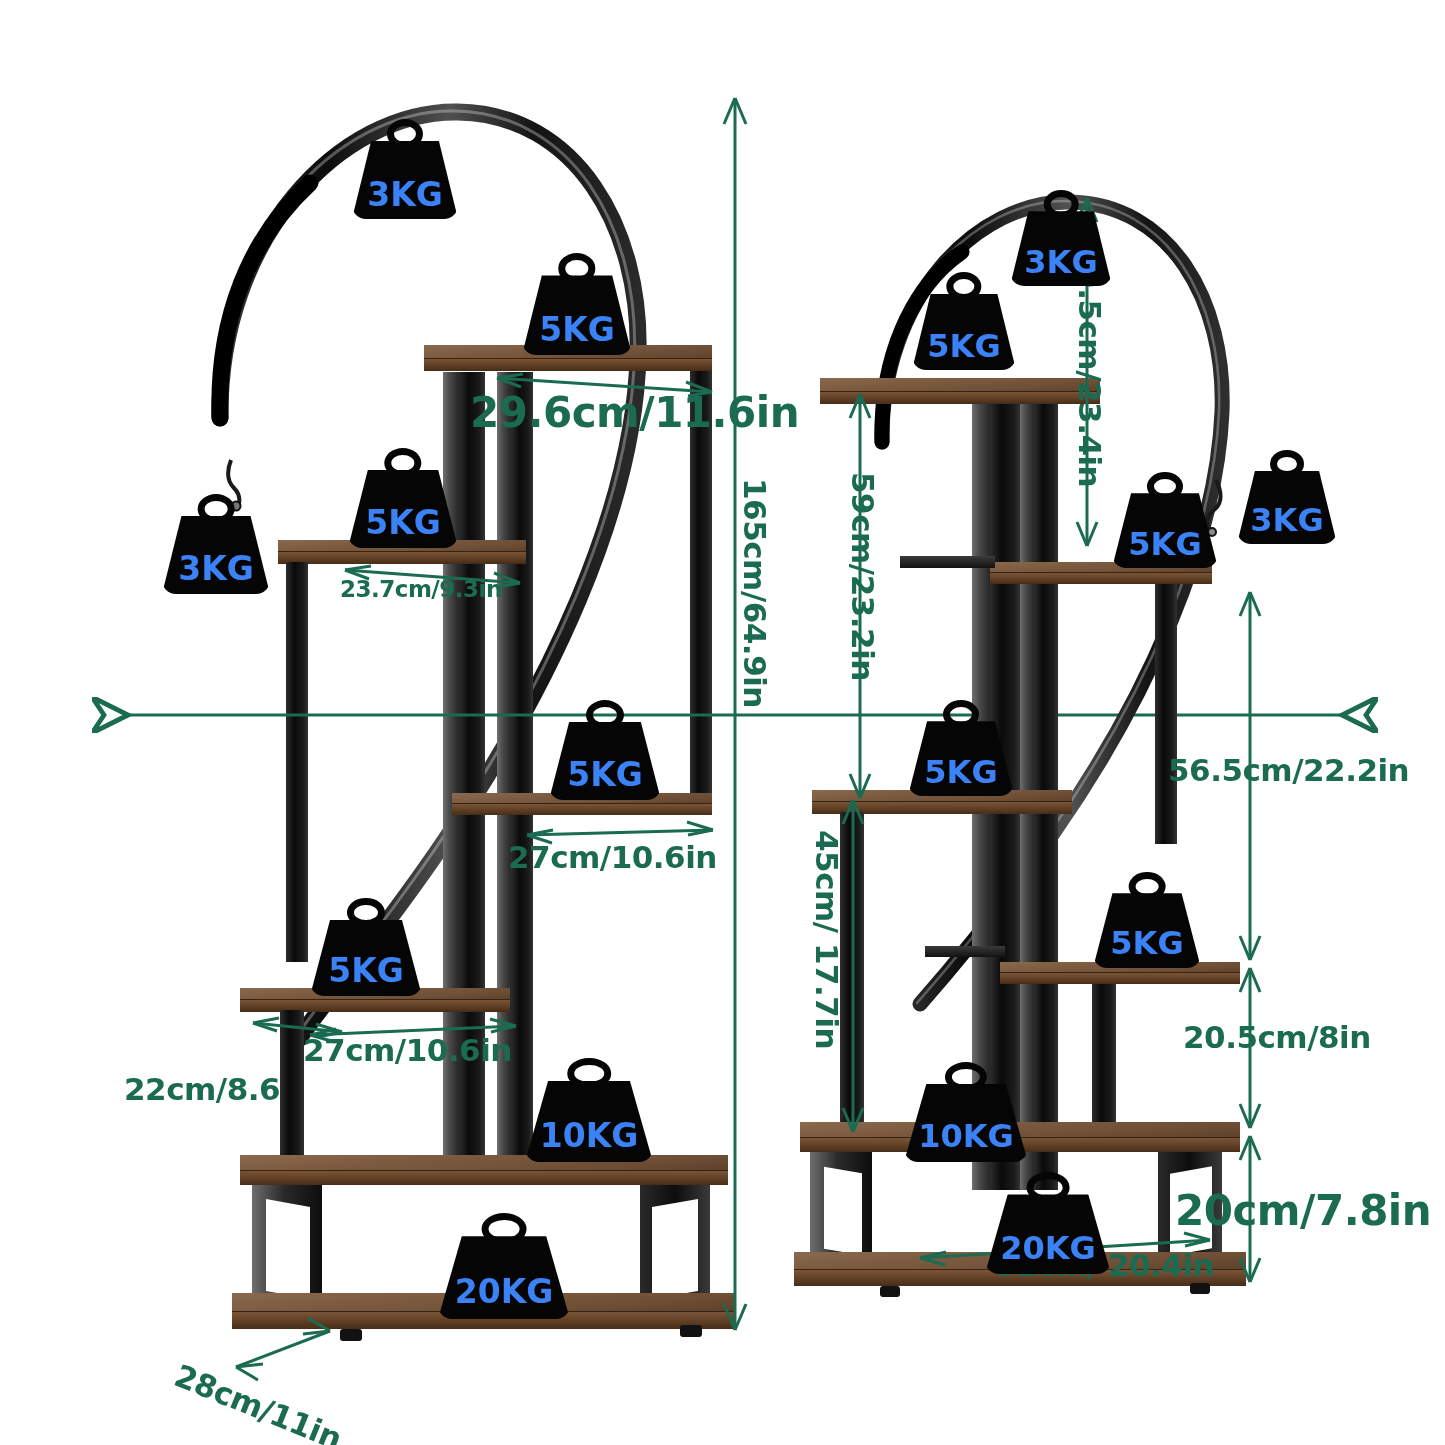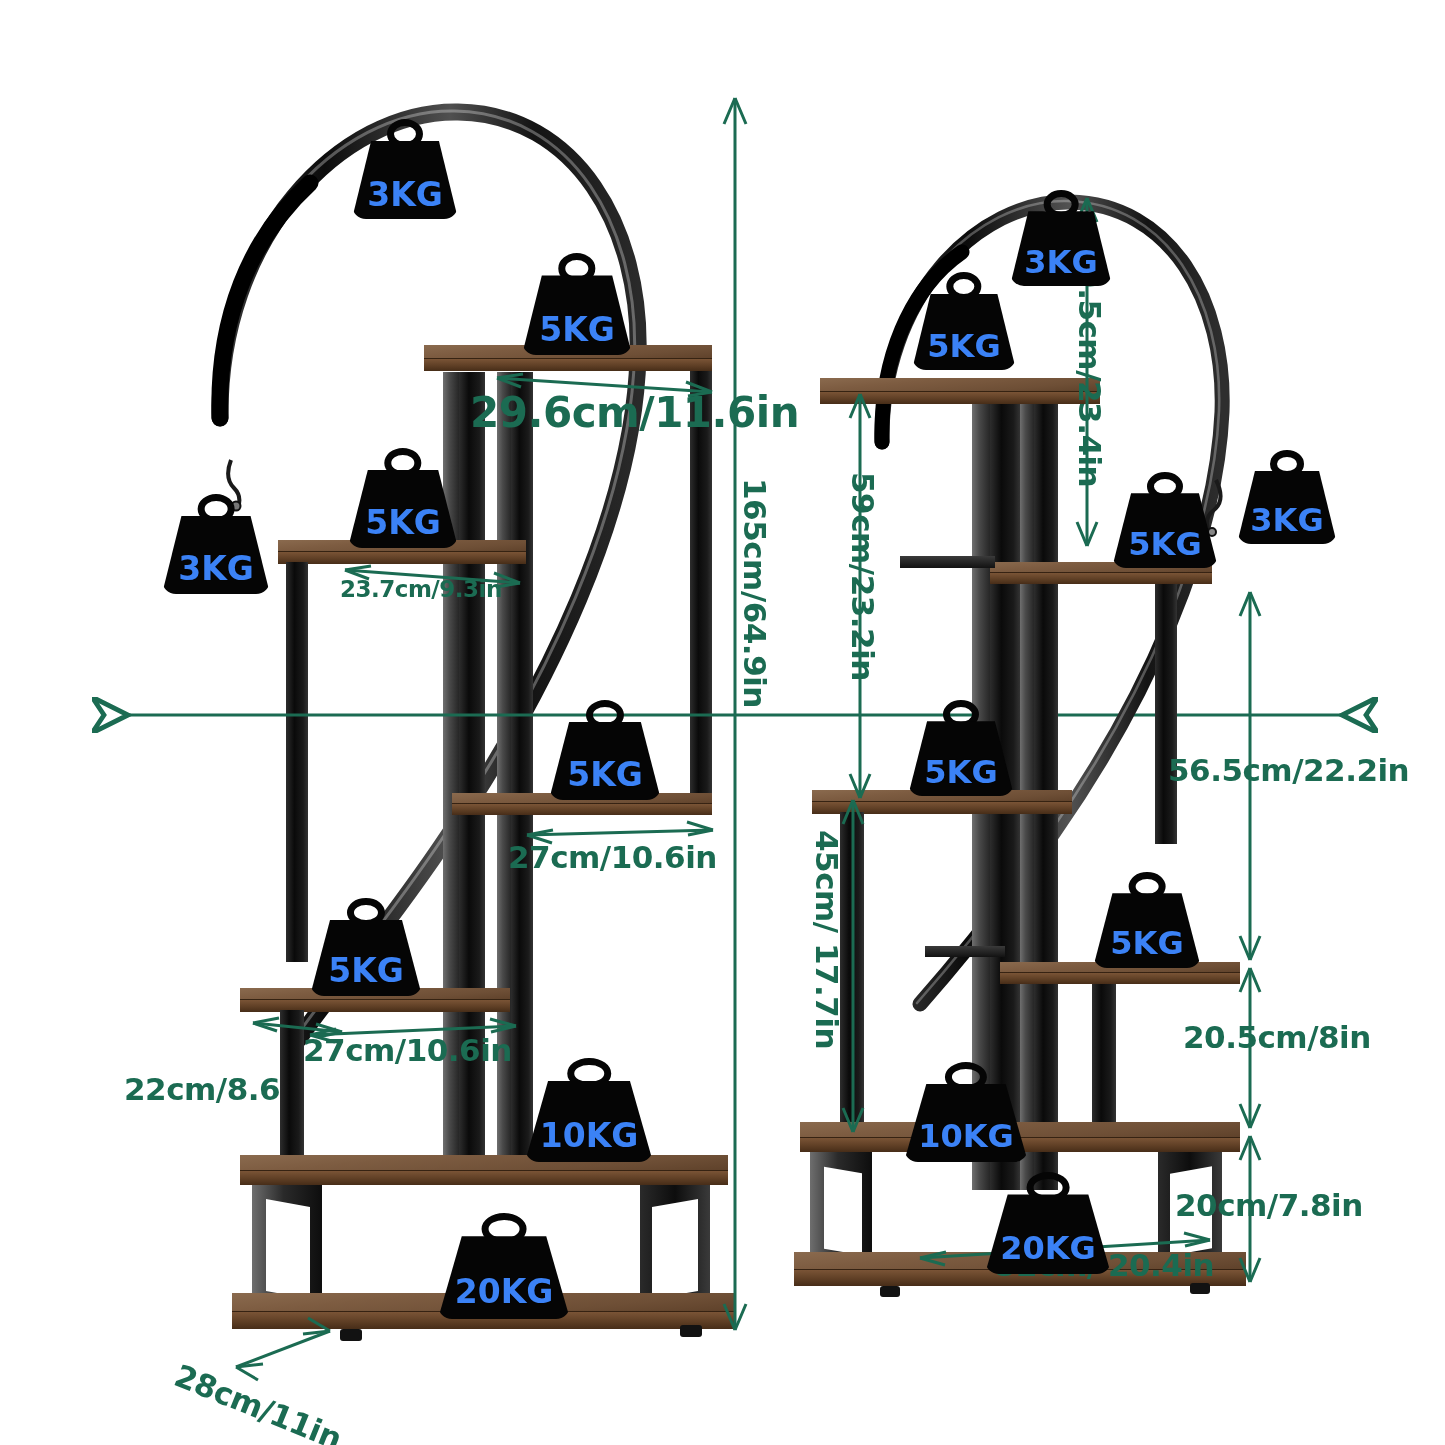--- a/index.html
+++ b/index.html
@@ -352,21 +352,21 @@
         <path d="M920 1258 l26 -6 M920 1258 l25 7"></path>
         <path d="M1210 1240 l-26 -7 M1210 1240 l-25 6"></path>
       </g>
     </svg>
 
     <div class="dim vert" style="left:1105px;top:246px;font-size:31px;transform:rotate(90deg);">59.5cm/23.4in</div>
     <div class="dim vert" style="left:878px;top:472px;font-size:31px;transform:rotate(90deg);">59cm/23.2in</div>
     <div class="dim vert" style="left:842px;top:830px;font-size:31px;transform:rotate(90deg);">45cm/ 17.7in</div>
     <div class="dim" style="left:1168px;top:755px;font-size:31px;">56.5cm/22.2in</div>
     <div class="dim" style="left:1183px;top:1022px;font-size:31px;">20.5cm/8in</div>
-    <div class="dim" style="left:1175px;top:1190px;font-size:31px;">20cm/7.8in</div>
+    <div class="dim" style="left:1175px;top:1190px;font-size:42px;">20cm/7.8in</div>
     <div class="dim" style="left:995px;top:1250px;font-size:31px;">52cm/ 20.4in</div>
 
     <div class="weight" style="left:1010px;top:190px;width:102px;height:96px;font-size:32px;">
       <div class="ring"></div>
         <div class="body"></div>
       <div class="lbl">3KG</div>
     </div>
     <div class="weight" style="left:912px;top:272px;width:104px;height:98px;font-size:32px;">
       <div class="ring"></div>
         <div class="body"></div>

